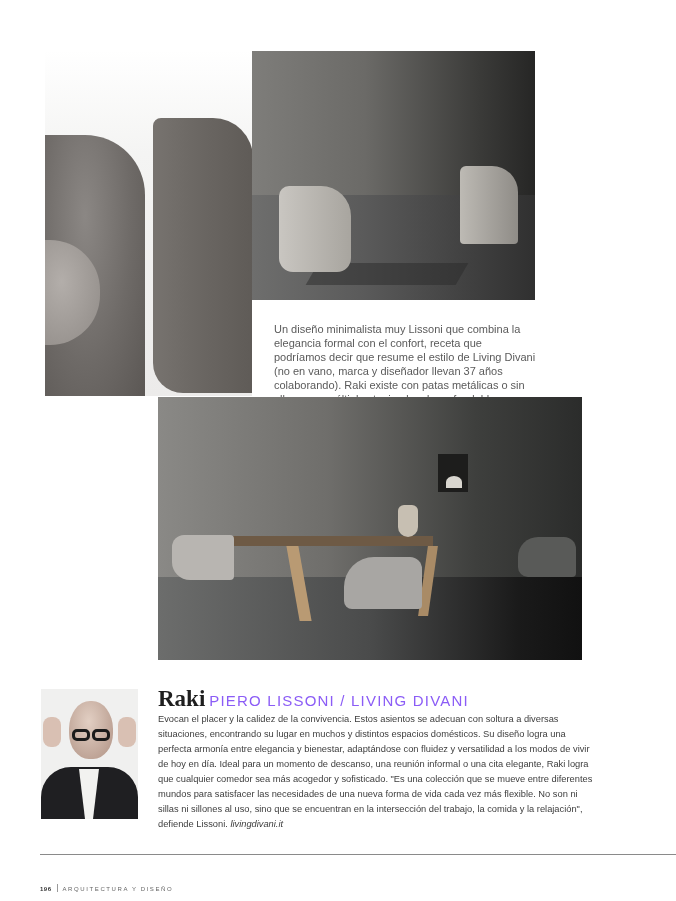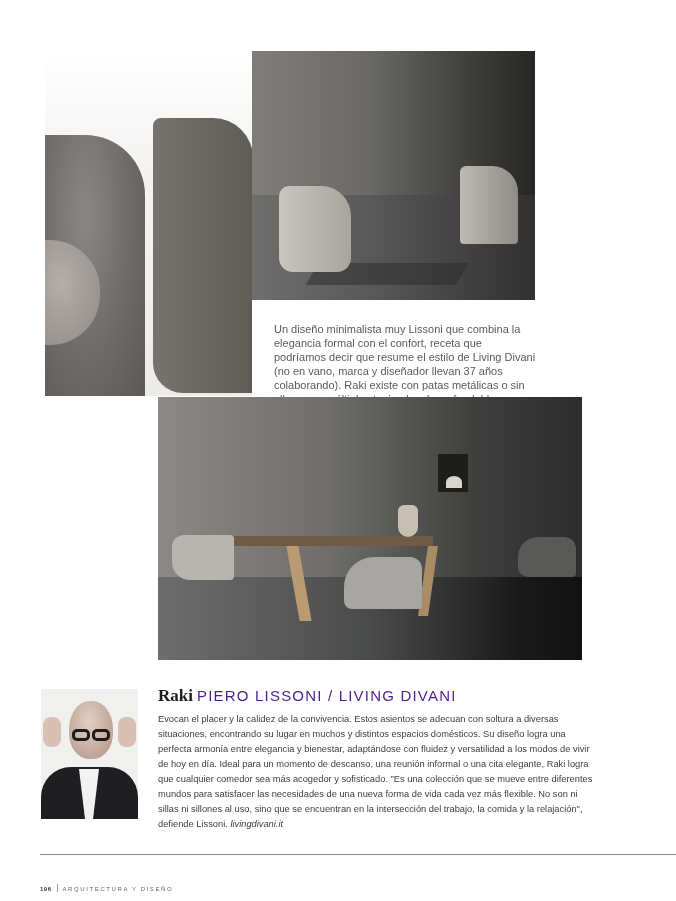--- a/index.html
+++ b/index.html
@@ -43,22 +43,22 @@
   #photo-bottom .leg2 { position:absolute; left:265px; top:149px; width:10px; height:70px; background:#a98b66; transform:skewX(-8deg); }
   #photo-bottom .chair-l { position:absolute; left:14px; top:138px; width:62px; height:45px; background:#b8b5b1; border-radius:12px 4px 4px 18px; }
   #photo-bottom .chair-c { position:absolute; left:186px; top:160px; width:78px; height:52px; background:#a8a6a3; border-radius:30px 12px 4px 8px; }
   #photo-bottom .chair-r { position:absolute; left:360px; top:140px; width:58px; height:40px; background:#595a58; border-radius:20px 12px 4px 10px; }
   #photo-bottom .vase { position:absolute; left:240px; top:108px; width:20px; height:32px; background:#c7bfb2; border-radius:6px 6px 10px 10px; }
   #photo-bottom .art { position:absolute; left:280px; top:57px; width:30px; height:38px; background:#1d1d1c; }
   #photo-bottom .art i { position:absolute; left:8px; top:22px; width:16px; height:12px; background:#d9d6cf; border-radius:50% 50% 0 0; }
 
   
   #headline { left:158px; top:686px; white-space:nowrap; }
-  #headline .name { font-family:"Liberation Serif", serif; font-weight:bold; font-size:17px; color:#1e1e1e; }
-  #headline .credit { font-family:"Liberation Sans", sans-serif; font-size:15px; color:#4c1d95; letter-spacing:1.2px; margin-left:4px;margin-top:44px; }
+  #headline .name { font-family:"Liberation Serif", serif; font-weight:bold; font-size:23px; color:#1e1e1e; }
+  #headline .credit { font-family:"Liberation Sans", sans-serif; font-size:15px; color:#8b5cf6; letter-spacing:1.2px; margin-left:4px;margin-top:44px; }
   #body-text { left:158px; top:712px; width:440px; font-size:9.3px; line-height:15px; color:#3d3d3d; }
   #body-text .web { font-style:italic; }
 
   
   #portrait { left:41px; top:689px; width:97px; height:130px; overflow:hidden; background:#f0f0ef; }
   #portrait .head { position:absolute; left:28px; top:12px; width:44px; height:58px; background:radial-gradient(ellipse at 45% 35%,#e2cfc3,#b09284); border-radius:48% 48% 45% 45%; }
   #portrait .glasses { position:absolute; left:27px; top:40px; width:46px; height:12px; }
   #portrait .glasses span { position:absolute; top:0; width:18px; height:12px; border:3px solid #1b1b1b; border-radius:5px; box-sizing:border-box; }
   #portrait .hand-l { position:absolute; left:2px; top:28px; width:18px; height:30px; background:#d9c0b3; border-radius:8px; }
   #portrait .hand-r { position:absolute; right:2px; top:28px; width:18px; height:30px; background:#d9c0b3; border-radius:8px; }

